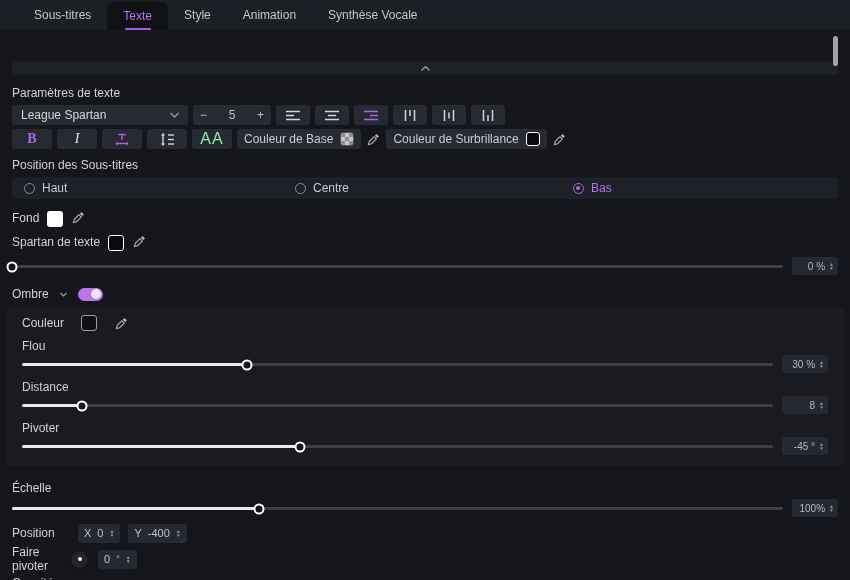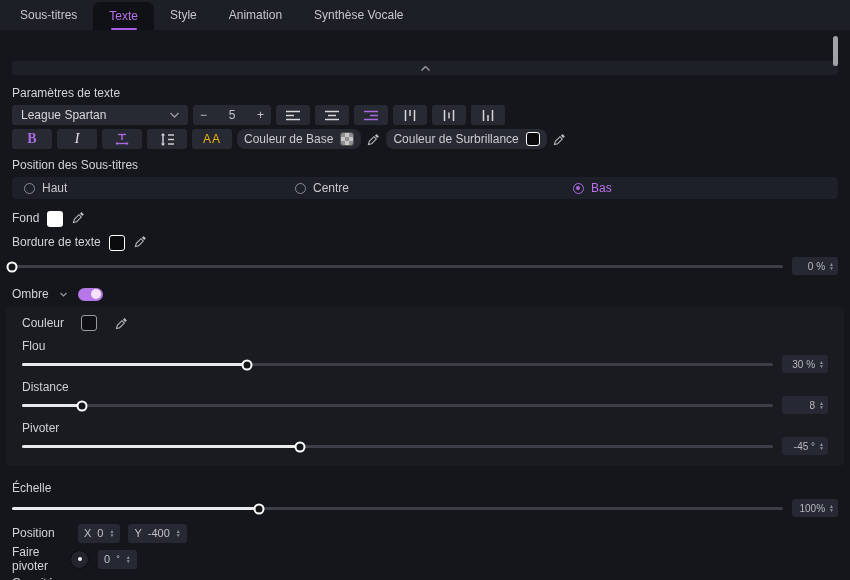--- a/index.html
+++ b/index.html
@@ -2,21 +2,21 @@
 <html><head>
 <meta charset="utf-8">
 <style>
   html,body{margin:0;padding:0}
   body{
     width:850px;height:580px;overflow:hidden;position:relative;
     background:#15161b;color:#c9cacd;
     font-family:"Liberation Sans",sans-serif;font-size:12px;
   }
   
-  .tabbar{height:30px;background:#1d1f26;display:flex;align-items:stretch;padding-left:4px}
+  .tabbar{height:30px;background:#1d1f26;display:flex;align-items:stretch;padding-left:18px}
   .tab{display:flex;align-items:center;padding:0 16px;color:#c6c7cb;cursor:pointer;position:relative;white-space:nowrap}
   .tab.active{background:#101115;border-radius:7px 7px 0 0;color:#b671ea;margin-top:2px}
   .tab.active::after{content:"";position:absolute;left:50%;transform:translateX(-50%);bottom:0;width:26px;height:2px;background:#a75ce8;border-radius:1px}
   
   .top-spacer{height:31px;position:relative}
   .scroll-thumb{position:absolute;right:12px;top:6px;width:5px;height:30px;background:#a2a3a8;border-radius:2.5px}
   .collapse-bar{margin:0 12px;height:14px;background:#1e2028;border-radius:3px;display:flex;align-items:center;justify-content:center;cursor:pointer}
   
   .lbl{color:#d2d3d6}
   .section-label{margin:11px 12px 0}
@@ -26,22 +26,22 @@
   
   .row1{display:flex;gap:5px;margin:5px 12px 0;height:20px}
   .row2{display:flex;gap:5px;margin:4px 12px 0;height:20px;align-items:center}
   .font-select{width:158px;background:#272a32;border-radius:3px;display:flex;align-items:center;justify-content:space-between;padding:0 9px;color:#d6d7da;cursor:pointer}
   .sizer{width:64px;background:#272a32;border-radius:3px;display:flex;align-items:center;justify-content:space-between;padding:0 7px;color:#c2c3c7}
   .sizer span{cursor:pointer}
   .ibtn{width:34px;background:#272a32;border-radius:3px;display:flex;align-items:center;justify-content:center;cursor:pointer}
   .ibtn2{width:40px;height:20px;background:#272a32;border-radius:3px;display:flex;align-items:center;justify-content:center;cursor:pointer}
   .bold-glyph{font-family:"Liberation Serif",serif;font-weight:bold;font-size:14px;color:#a96ae0}
   .italic-glyph{font-family:"Liberation Serif",serif;font-style:italic;font-size:14px;color:#e3e4e7}
-  .caps-glyph{font-size:12px;color:#eab308;letter-spacing:1px}
-  .cbtn{background:#272a32;border-radius:8px;display:flex;align-items:center;gap:7px;padding:0 7px;height:20px;cursor:pointer;color:#ccccd0}
+  .caps-glyph{font-size:16px;color:#86efac;letter-spacing:1px}
+  .cbtn{background:#272a32;border-radius:3px;display:flex;align-items:center;gap:7px;padding:0 7px;height:20px;cursor:pointer;color:#ccccd0}
   .swatch{width:14px;height:14px;border-radius:3px;box-sizing:border-box}
   .swatch.checker{background:repeating-conic-gradient(#c8c8c8 0% 25%,#8f8f8f 0% 50%);background-size:8px 8px;border:1px solid #555}
   .swatch.white{background:#ffffff}
   .swatch.black{background:#0a0a0c;border:1.5px solid #fff}
   .swatch.darkline{background:#101014;border:1px solid #9a9ba0}
   .eyedrop{margin:0 1px;cursor:pointer}
   
   .radio-row{position:relative;height:22px;background:#1d2028;border-radius:4px;margin:5px 12px 0}
   .radio-opt{position:absolute;top:0;height:22px;display:flex;align-items:center;gap:7px;cursor:pointer}
   .r1{left:12px}.r2{left:283px}.r3{left:561px}
@@ -248,21 +248,21 @@
   <span class="swatch white" style="width:16px;height:16px"></span>
   <span class="eyedrop">
     <svg width="13" height="13" viewBox="0 0 14 14">
         <path d="M1.5 12.5l1-3.5 5-5 2.5 2.5-5 5-3.5 1z" fill="none" stroke="#b9bac0" stroke-width="1.1"></path>
         <path d="M8.5 3l1.8-1.8 2.5 2.5L11 5.5z" fill="#b9bac0"></path>
       </svg>
   </span>
 </div>
 
 <div class="color-row tight">
-  <span class="lbl">Bordure de texte</span>
+  <span class="lbl">Spartan de texte</span>
   <span class="swatch black" style="width:16px;height:16px"></span>
   <span class="eyedrop">
     <svg width="13" height="13" viewBox="0 0 14 14">
         <path d="M1.5 12.5l1-3.5 5-5 2.5 2.5-5 5-3.5 1z" fill="none" stroke="#b9bac0" stroke-width="1.1"></path>
         <path d="M8.5 3l1.8-1.8 2.5 2.5L11 5.5z" fill="#b9bac0"></path>
       </svg>
   </span>
 </div>
 <div class="slider-line">
   <div class="slider" style="--pct: 0%;">

